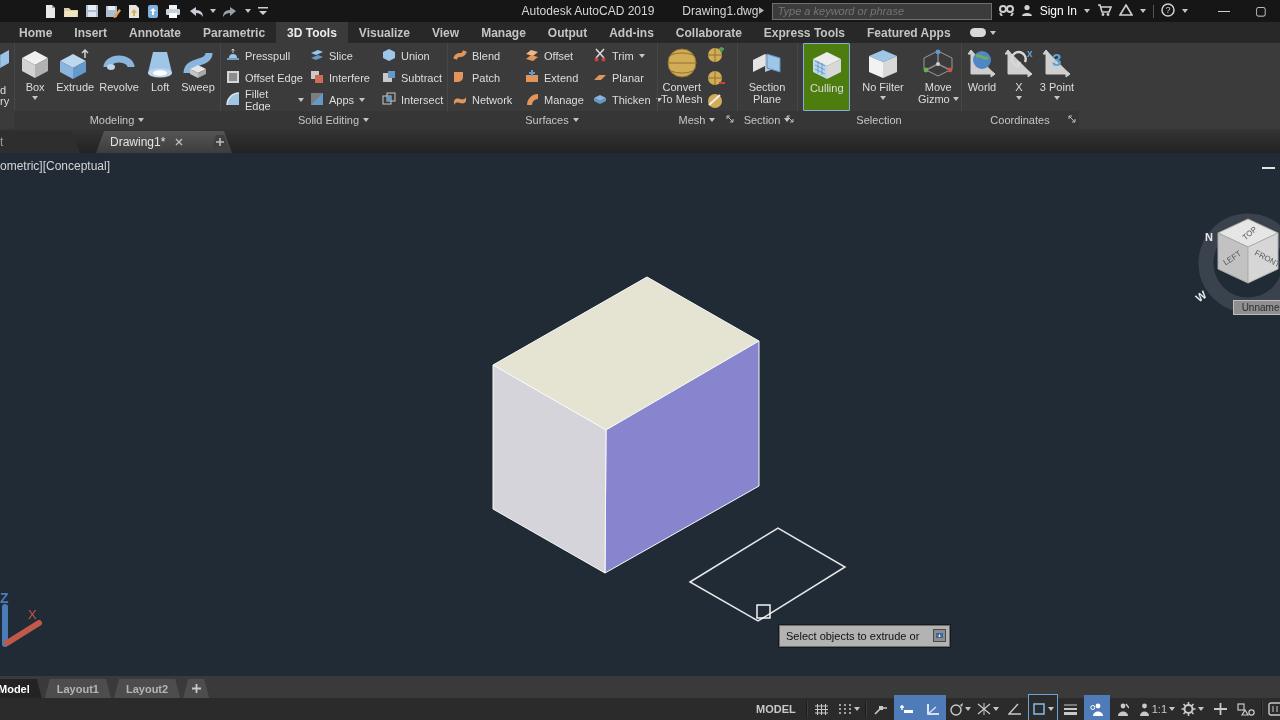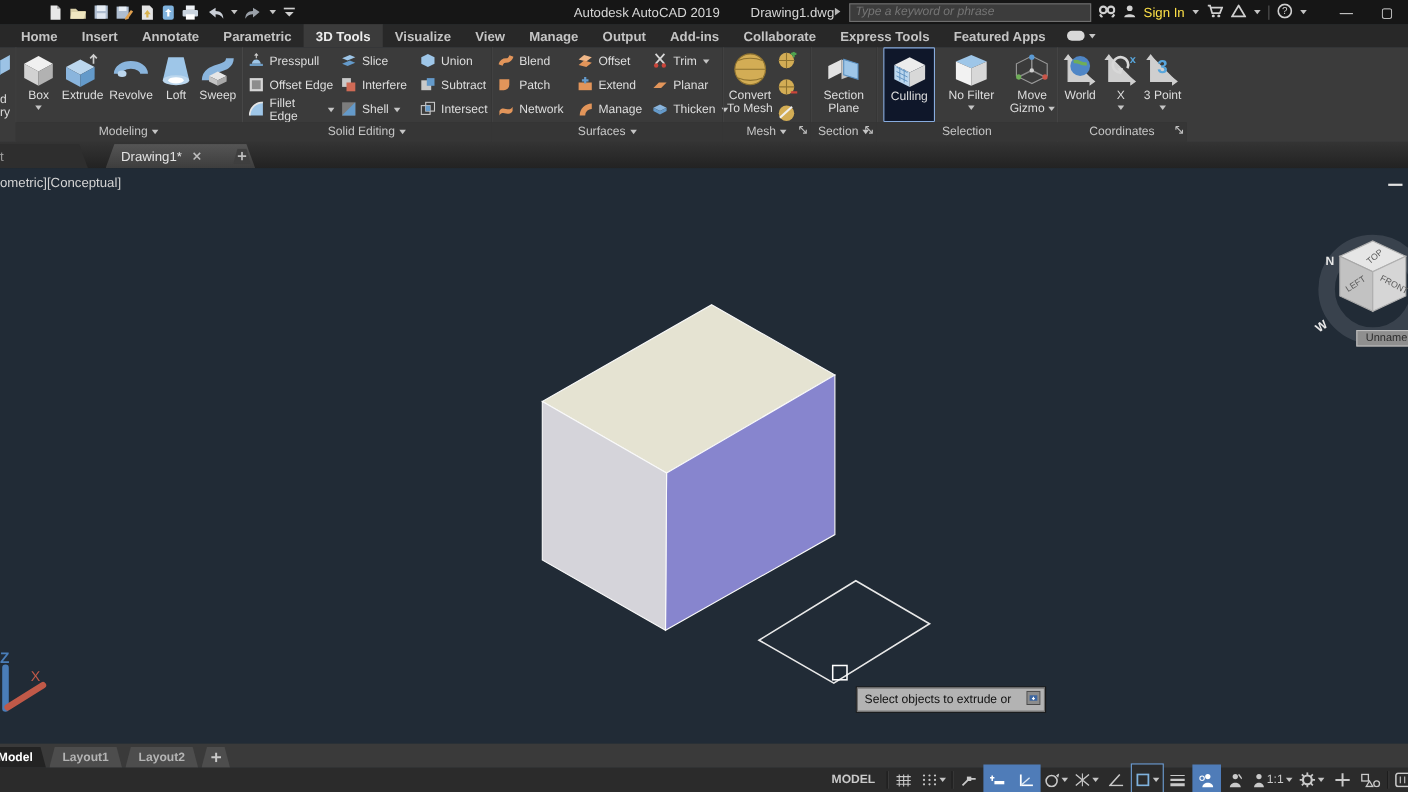--- a/index.html
+++ b/index.html
@@ -34,21 +34,21 @@
   .panel{position:absolute;top:0;height:86px;border-right:1px solid #2d2d2d;box-shadow:1px 0 0 #474747 inset;}
   .pbody{position:absolute;top:0;left:0;right:0;height:68px;display:flex;align-items:flex-start;}
   .ptitle{position:absolute;bottom:0;left:0;right:0;height:18px;background:#363636;color:#c6c6c6;
           font-size:11px;display:flex;align-items:center;justify-content:center;gap:4px;}
   .launch{position:absolute;right:3px;bottom:4px;}
   .lbtn{display:flex;flex-direction:column;align-items:center;color:#dddddd;font-size:11px;
         line-height:12px;padding-top:4px;}
   .lbtn .ic{height:34px;display:flex;align-items:center;justify-content:center;}
   .sbtn{display:flex;align-items:center;height:22px;color:#dddddd;font-size:11px;gap:5px;padding-left:6px;}
   .scol{display:flex;flex-direction:column;justify-content:flex-start;padding-top:2px;}
-  .active-blue{background:#0f172a;border:1px solid #88acde;border-radius:1px;}
+  .active-blue{background:#4d7c0f;border:1px solid #88acde;border-radius:1px;}
   .frag{position:absolute;left:0;top:0;width:14px;height:86px;border-right:1px solid #2d2d2d;
         color:#dddddd;font-size:11px;}
 
   
   .filetabs{position:absolute;top:129px;left:0;width:1280px;height:24px;
             background:linear-gradient(#343434,#222222);}
   .ftab{position:absolute;top:2px;height:22px;display:flex;align-items:center;font-size:12px;
         padding:0 14px;clip-path:polygon(8px 0,calc(100% - 8px) 0,100% 100%,0 100%);}
   .ftab.start{left:-36px;background:#2e2e2e;color:#9b9b9b;width:88px;}
   .ftab.active{left:96px;background:linear-gradient(#555555,#3d3d3d);color:#e3e3e3;width:108px;gap:10px;}
@@ -167,21 +167,21 @@
       <input class="searchbox" placeholder="Type a keyword or phrase" style="">
       <span><svg width="15" height="12">
             <circle cx="4" cy="5" r="3" fill="none" stroke="#cfcfcf" stroke-width="2"></circle>
             <circle cx="11" cy="5" r="3" fill="none" stroke="#cfcfcf" stroke-width="2"></circle>
             <path d="M1 9 l2 3 M14 9 l-2 3" stroke="#cfcfcf" stroke-width="2"></path>
           </svg></span>
       <span><svg width="12" height="12">
             <circle cx="6" cy="3.5" r="2.6" fill="#d2d2d2"></circle>
             <path d="M1 12 c0 -4 10 -4 10 0 z" fill="#d2d2d2"></path>
           </svg></span>
-      <span style="font-size:12px;color:#fde047;">Sign In</span>
+      <span style="font-size:12px;color:#ffffff;">Sign In</span>
       <span class="caret"></span>
       <span><svg width="15" height="12">
             <path d="M1 1 h2 l2 7 h7 l2 -5 h-10" fill="none" stroke="#cfcfcf" stroke-width="1.6"></path>
             <circle cx="6" cy="10.5" r="1.4" fill="#cfcfcf"></circle>
             <circle cx="11" cy="10.5" r="1.4" fill="#cfcfcf"></circle>
           </svg></span>
       <span><svg width="14" height="12">
             <path d="M7 1 L13 11 H1 Z" fill="none" stroke="#cfcfcf" stroke-width="1.6"></path>
           </svg></span>
       <span class="caret"></span>
@@ -331,21 +331,21 @@
                   <rect x="1" y="1" width="8" height="8" fill="#c9c9c9"></rect>
                   <rect x="5" y="5" width="8" height="8" fill="#cf6a55"></rect>
                 </svg></span>
               <span>Interfere</span>
             </div>
           <div class="sbtn">
               <span><svg width="14" height="14">
                   <rect x="1" y="1" width="12" height="12" fill="#7d7d7d"></rect>
                   <path d="M1 13 L13 1 V13 Z" fill="#649aca"></path>
                 </svg></span>
-              <span>Shell</span>
+              <span>Apps</span>
               <span class="caret"></span>
             </div>
         </div>
         <div class="scol" style="width:70px;">
           <div class="sbtn">
               <span><svg width="14" height="14">
                   <path d="M1 4 l6 -3 6 3 v6 l-6 3 -6 -3 z" fill="#9ec6e8"></path>
                 </svg></span>
               <span>Union</span>
             </div>

